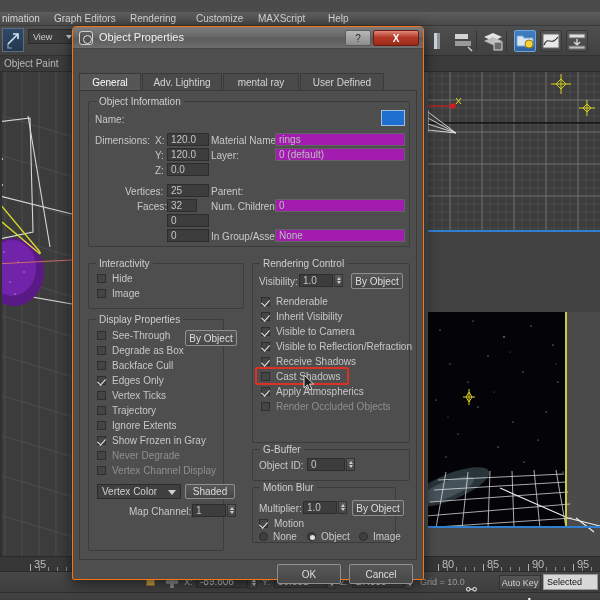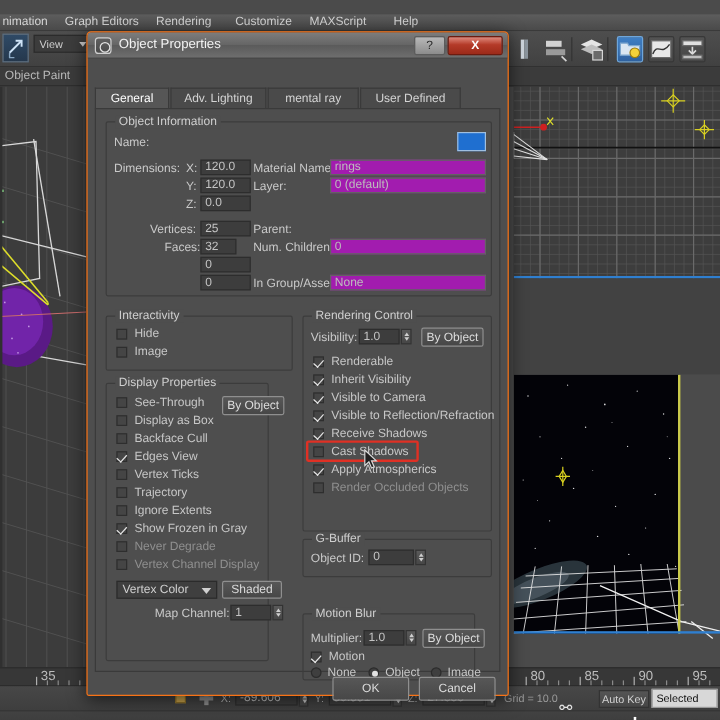--- a/index.html
+++ b/index.html
@@ -646,25 +646,25 @@
         </div>
 
         <div class="group" style="left:8px; top:228px; width:136px; height:232px">
           <div class="glabel">Display Properties</div>
 
           <div class="btn" style="left:96px; top:10px; width:52px; height:16px; line-height:15px">By Object</div>
 
           <div class="cb" style="left:8px; top:11px"></div>
           <div class="cblabel" style="left:23px; top:10px">See-Through</div>
           <div class="cb" style="left:8px; top:26px"></div>
-          <div class="cblabel" style="left:23px; top:25px">Display as Box</div>
+          <div class="cblabel" style="left:23px; top:25px">Degrade as Box</div>
           <div class="cb" style="left:8px; top:41px"></div>
           <div class="cblabel" style="left:23px; top:40px">Backface Cull</div>
           <div class="cb on" style="left:8px; top:56px"></div>
-          <div class="cblabel" style="left:23px; top:55px">Edges View</div>
+          <div class="cblabel" style="left:23px; top:55px">Edges Only</div>
           <div class="cb" style="left:8px; top:71px"></div>
           <div class="cblabel" style="left:23px; top:70px">Vertex Ticks</div>
           <div class="cb" style="left:8px; top:86px"></div>
           <div class="cblabel" style="left:23px; top:85px">Trajectory</div>
           <div class="cb" style="left:8px; top:101px"></div>
           <div class="cblabel" style="left:23px; top:100px">Ignore Extents</div>
           <div class="cb on" style="left:8px; top:116px"></div>
           <div class="cblabel" style="left:23px; top:115px">Show Frozen in Gray</div>
           <div class="cb" style="left:8px; top:131px"></div>
           <div class="cblabel off" style="left:23px; top:130px">Never Degrade</div>
@@ -714,21 +714,21 @@
           </svg>
         </div>
 
         <div class="group" style="left:172px; top:358px; width:158px; height:32px">
           <div class="glabel">G-Buffer</div>
           <div class="lbl" style="left:6px; top:10px">Object ID:</div>
           <div class="field" style="left:54px; top:8px; width:38px">0</div>
           <div class="spinner" style="left:93px; top:8px"></div>
         </div>
 
-        <div class="group" style="left:172px; top:420px; width:144px; height:56px">
+        <div class="group" style="left:172px; top:396px; width:144px; height:56px">
           <div class="glabel">Motion Blur</div>
           <div class="lbl" style="left:6px; top:15px">Multiplier:</div>
           <div class="field" style="left:50px; top:13px; width:34px">1.0</div>
           <div class="spinner" style="left:85px; top:13px"></div>
           <div class="btn" style="left:99px; top:12px; width:52px; height:16px; line-height:15px">By Object</div>
 
           <div class="cb on" style="left:6px; top:31px"></div>
           <div class="cblabel" style="left:21px; top:30px">Motion</div>
 
           <div class="radio" style="left:6px; top:44px"></div>

